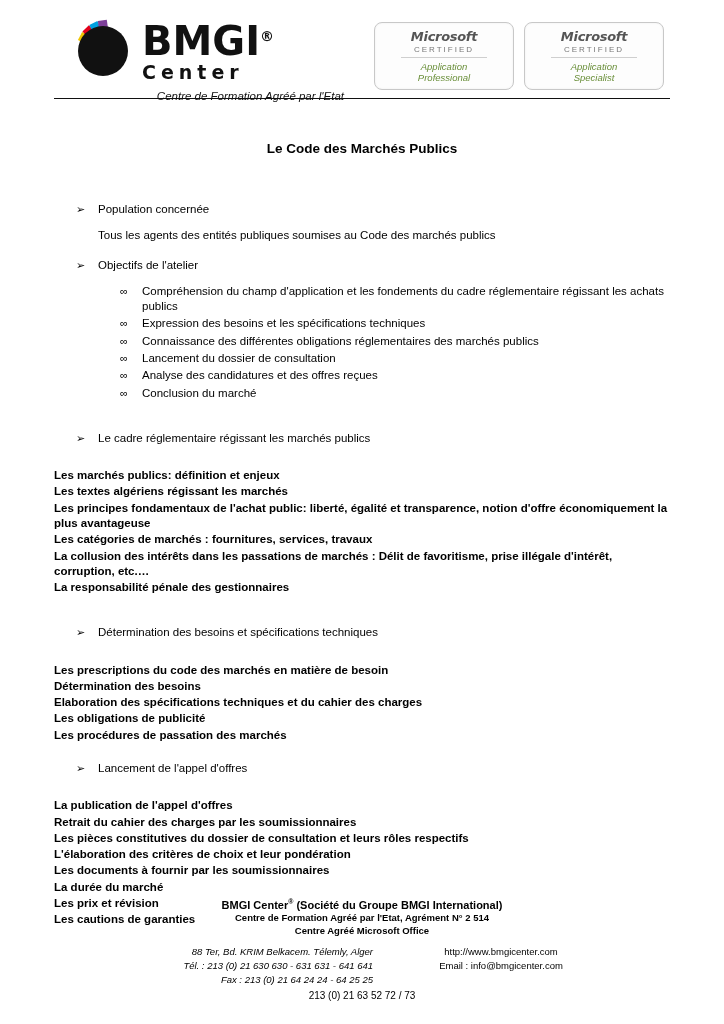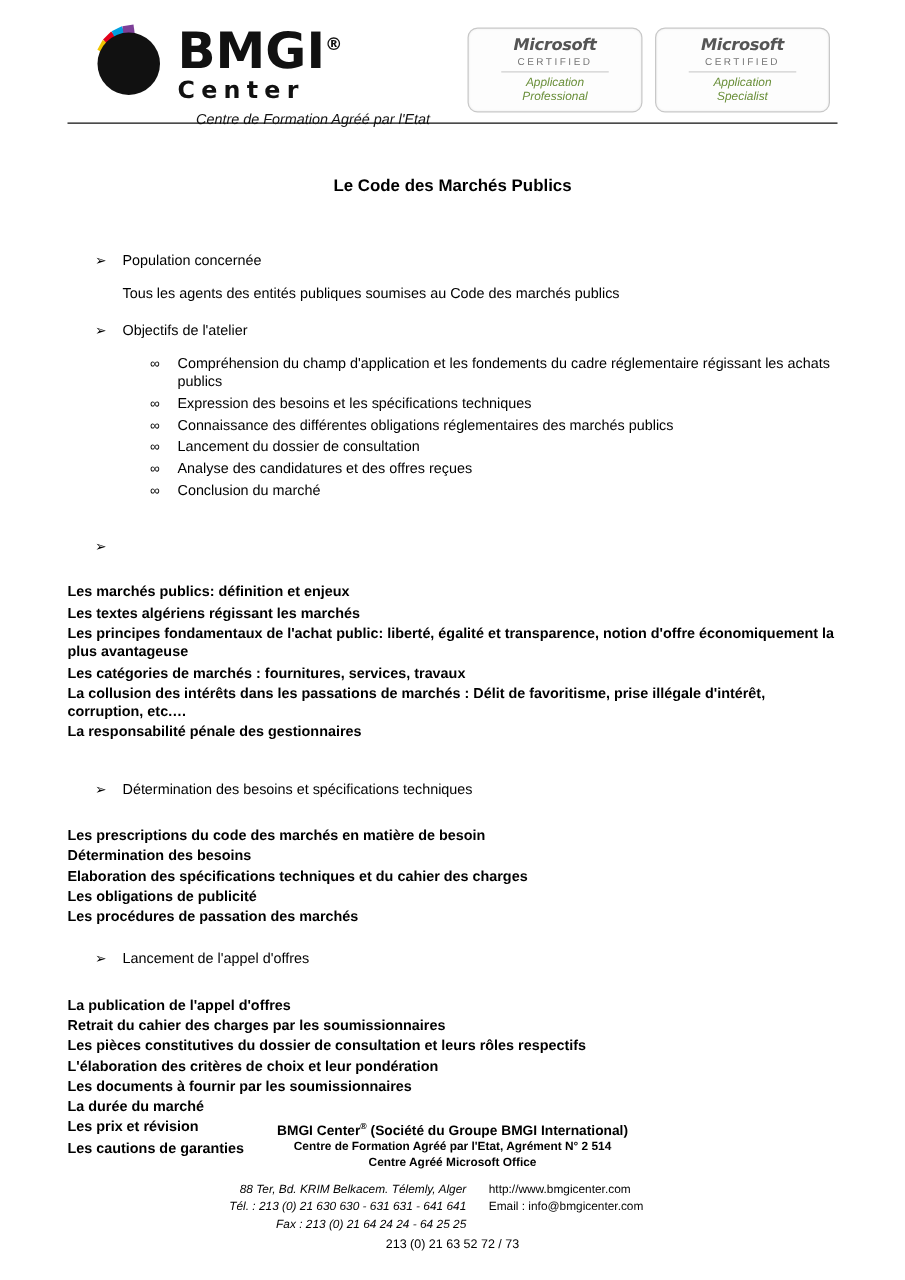--- a/index.html
+++ b/index.html
@@ -245,21 +245,21 @@
     justify-content: center;
     font-size: 9.5px;
   }
   .footer-col-l {
     text-align: right;
     width: 260px;
     padding-right: 14px;
     font-style: italic;
   }
   .footer-col-r {
-    text-align: left;
+    text-align: center;
     width: 220px;
     padding-left: 4px;
   }
   .footer-col-l div, .footer-col-r div { margin-bottom: 1px; }
 </style>
 </head>
 <body>
 
 <div class="page">
 
@@ -338,20 +338,21 @@
         <span class="stxt">Analyse des candidatures et des offres reçues</span>
       </div>
       <div class="sub-item">
         <span class="mark">∞</span>
         <span class="stxt">Conclusion du marché</span>
       </div>
     </div>
 
     <div class="bullet-head gap-lg">
       <span class="arrow">➢</span>
+      <span class="htxt">Le cadre réglementaire régissant les marchés publics</span>
     </div>
     <div class="flush-block gap-md">
       <div>Les marchés publics: définition et enjeux</div>
       <div>Les textes algériens régissant les marchés</div>
       <div>Les principes fondamentaux de l'achat public: liberté, égalité et transparence, notion d'offre économiquement la plus avantageuse</div>
       <div>Les catégories de marchés : fournitures, services, travaux</div>
       <div>La collusion des intérêts dans les passations de marchés : Délit de favoritisme, prise illégale d'intérêt, corruption, etc.…</div>
       <div>La responsabilité pénale des gestionnaires</div>
     </div>
 

